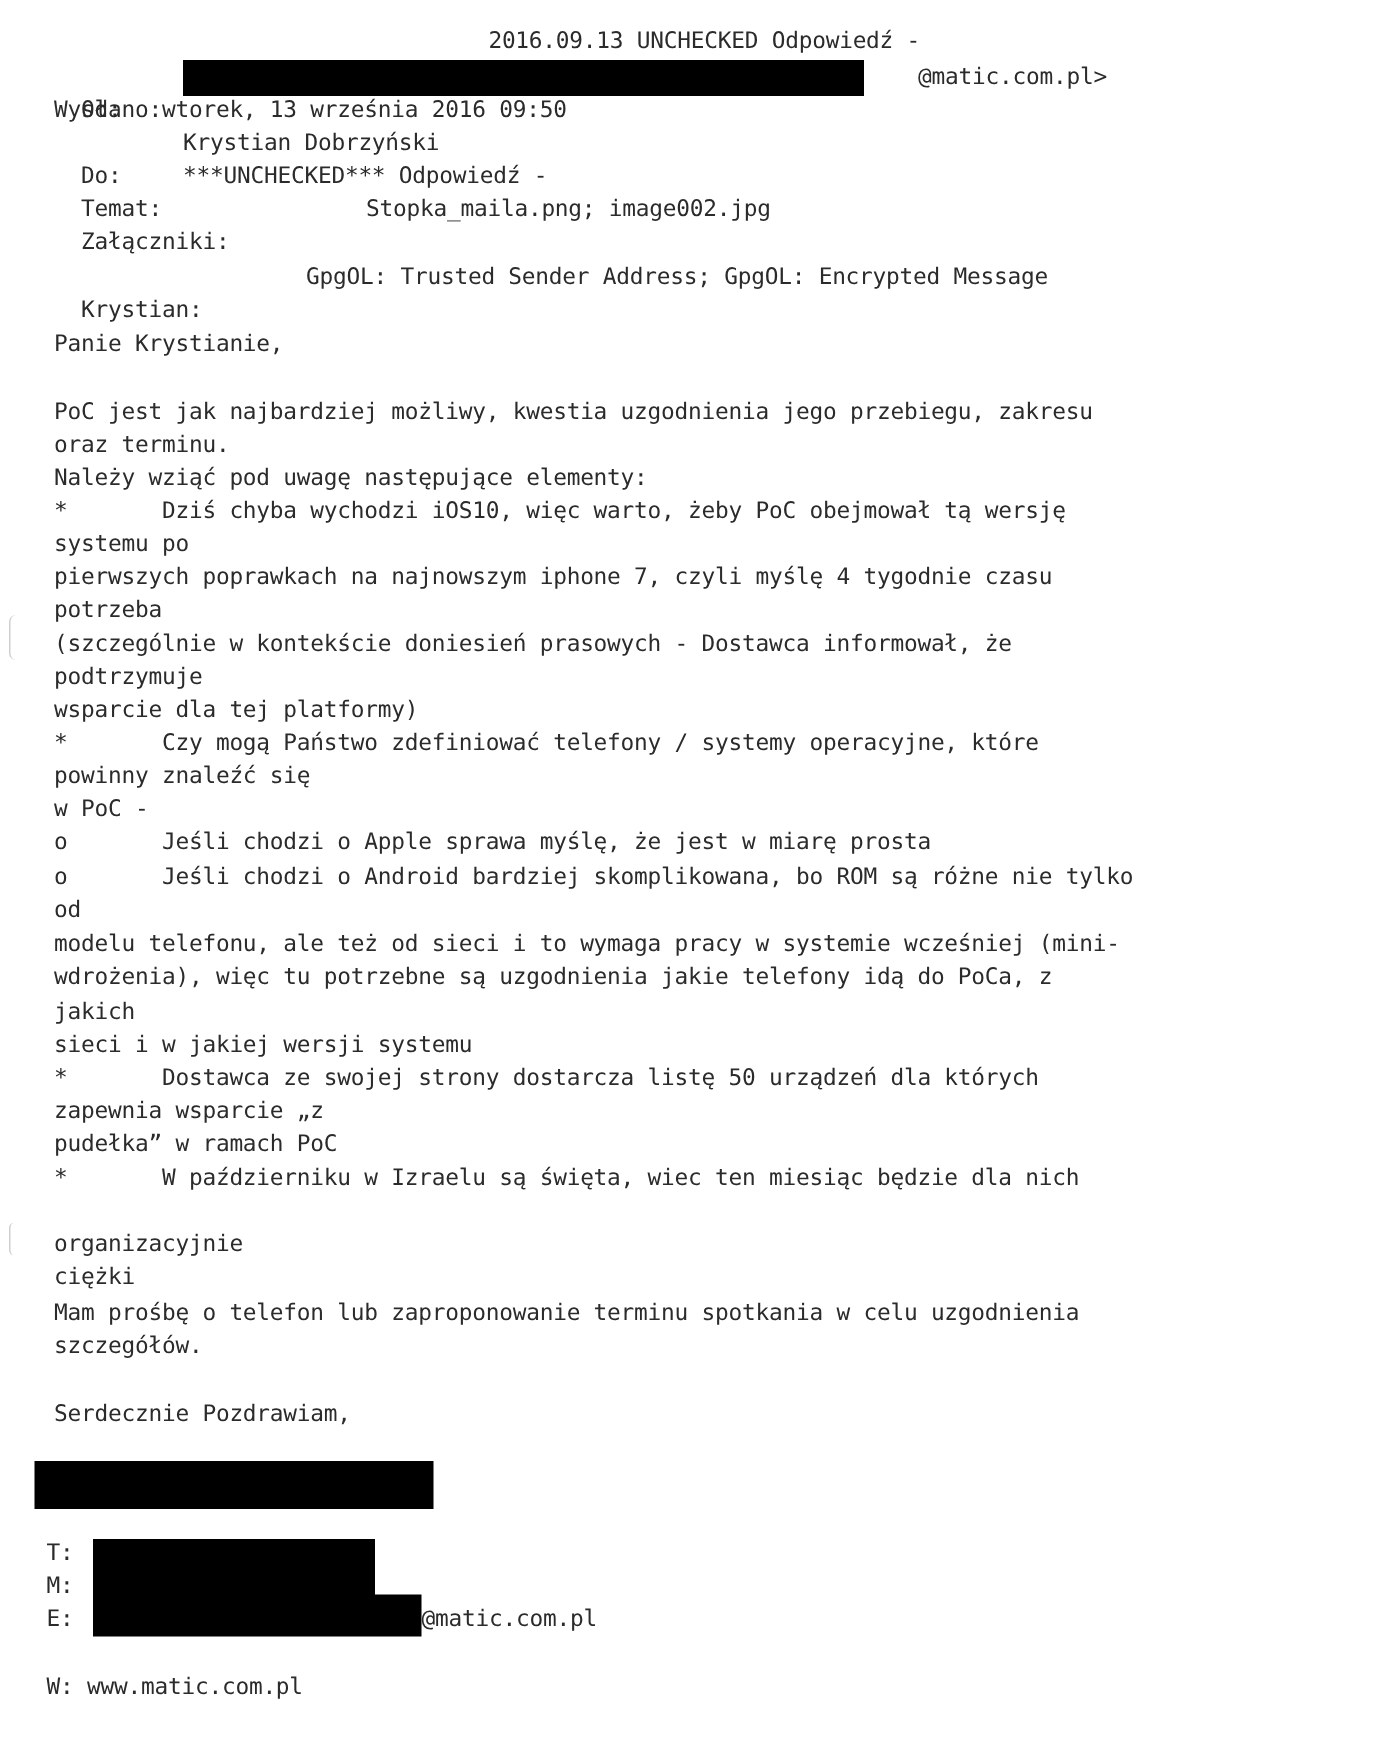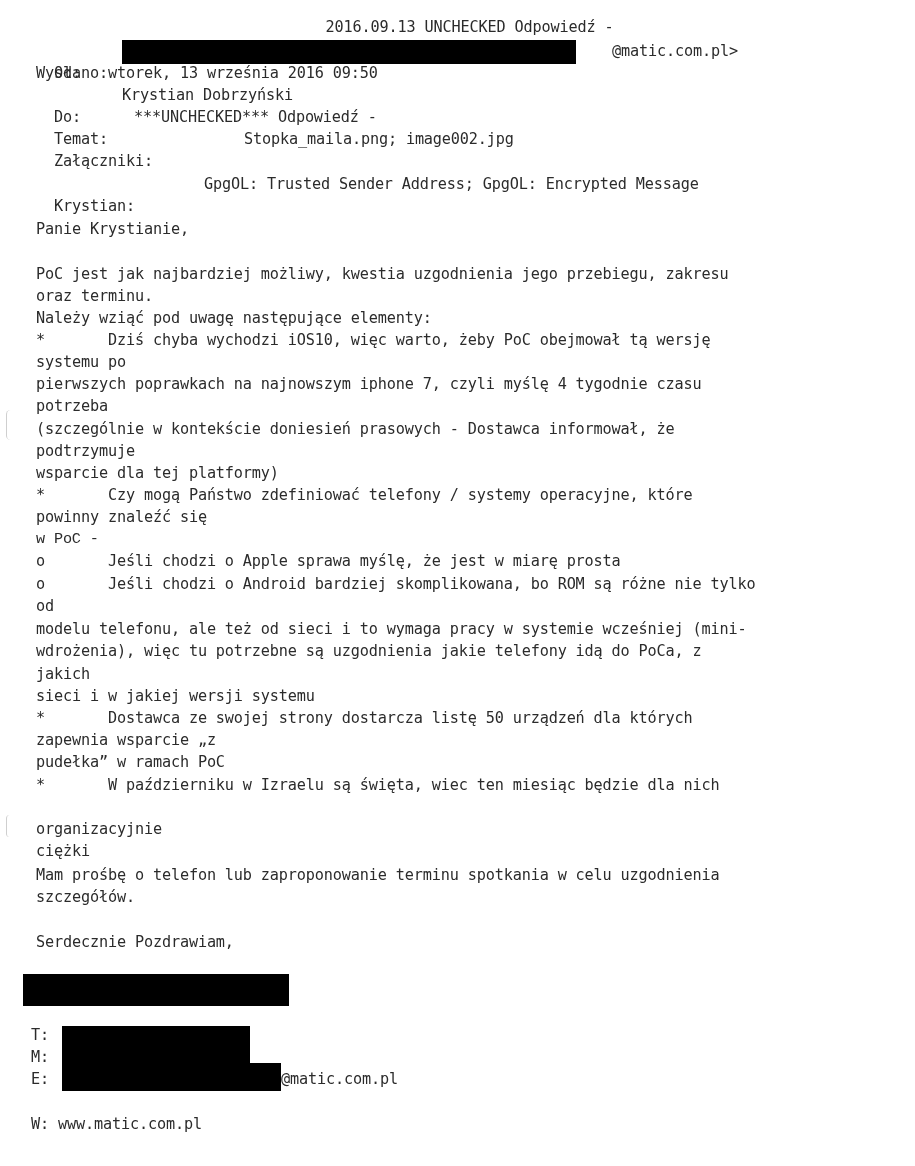--- a/index.html
+++ b/index.html
@@ -58,21 +58,21 @@
 <div class="line" style="top:62px;"><span>Wysłano:</span><span>wtorek, 13 września 2016 09:50</span></div>
 
 <div class="line" style="top:84px;">
   <span>Do:</span>
 </div>
 <div class="line" style="top:84px; left:122px;">Krystian Dobrzyński</div>
 
 <div class="line" style="top:106px;">
   <span>Temat:</span>
 </div>
-<div class="line" style="top:106px; left:122px;margin-left:12px;">***UNCHECKED*** Odpowiedź -</div>
+<div class="line" style="top:106px; left:122px;">***UNCHECKED*** Odpowiedź -</div>
 
 <div class="line" style="top:128px;">
   <span>Załączniki:</span>
 </div>
 <div class="line" style="top:128px; left:204px;margin-left:40px;">Stopka_maila.png; image002.jpg</div>
 
 <div class="line" style="top:173px;">
   <span>Krystian:</span>
 </div>
 <div class="line" style="top:173px; left:204px;">GpgOL: Trusted Sender Address; GpgOL: Encrypted Message</div>
@@ -84,21 +84,21 @@
 <div class="line" style="top:307px;">Należy wziąć pod uwagę następujące elementy:</div>
 <div class="line" style="top:329px;">*       Dziś chyba wychodzi iOS10, więc warto, żeby PoC obejmował tą wersję</div>
 <div class="line" style="top:351px;">systemu po</div>
 <div class="line" style="top:373px;">pierwszych poprawkach na najnowszym iphone 7, czyli myślę 4 tygodnie czasu</div>
 <div class="line" style="top:395px;text-align:right;">potrzeba</div>
 <div class="line" style="top:418px;text-align:right;">(szczególnie w kontekście doniesień prasowych - Dostawca informował, że</div>
 <div class="line" style="top:440px;">podtrzymuje</div>
 <div class="line" style="top:462px;">wsparcie dla tej platformy)</div>
 <div class="line" style="top:484px;">*       Czy mogą Państwo zdefiniować telefony / systemy operacyjne, które</div>
 <div class="line" style="top:506px;">powinny znaleźć się</div>
-<div class="line" style="top:528px;font-family:Liberation Mono, monospace;">w PoC -</div>
+<div class="line" style="top:528px;">w PoC -</div>
 <div class="line" style="top:550px;">o       Jeśli chodzi o Apple sprawa myślę, że jest w miarę prosta</div>
 <div class="line" style="top:573px;">o       Jeśli chodzi o Android bardziej skomplikowana, bo ROM są różne nie tylko</div>
 <div class="line" style="top:595px;">od</div>
 <div class="line" style="top:618px;">modelu telefonu, ale też od sieci i to wymaga pracy w systemie wcześniej (mini-</div>
 <div class="line" style="top:640px;">wdrożenia), więc tu potrzebne są uzgodnienia jakie telefony idą do PoCa, z</div>
 <div class="line" style="top:663px;">jakich</div>
 <div class="line" style="top:685px;">sieci i w jakiej wersji systemu</div>
 <div class="line" style="top:707px;">*       Dostawca ze swojej strony dostarcza listę 50 urządzeń dla których</div>
 <div class="line" style="top:729px;">zapewnia wsparcie „z</div>
 <div class="line" style="top:751px;">pudełka” w ramach PoC</div>

